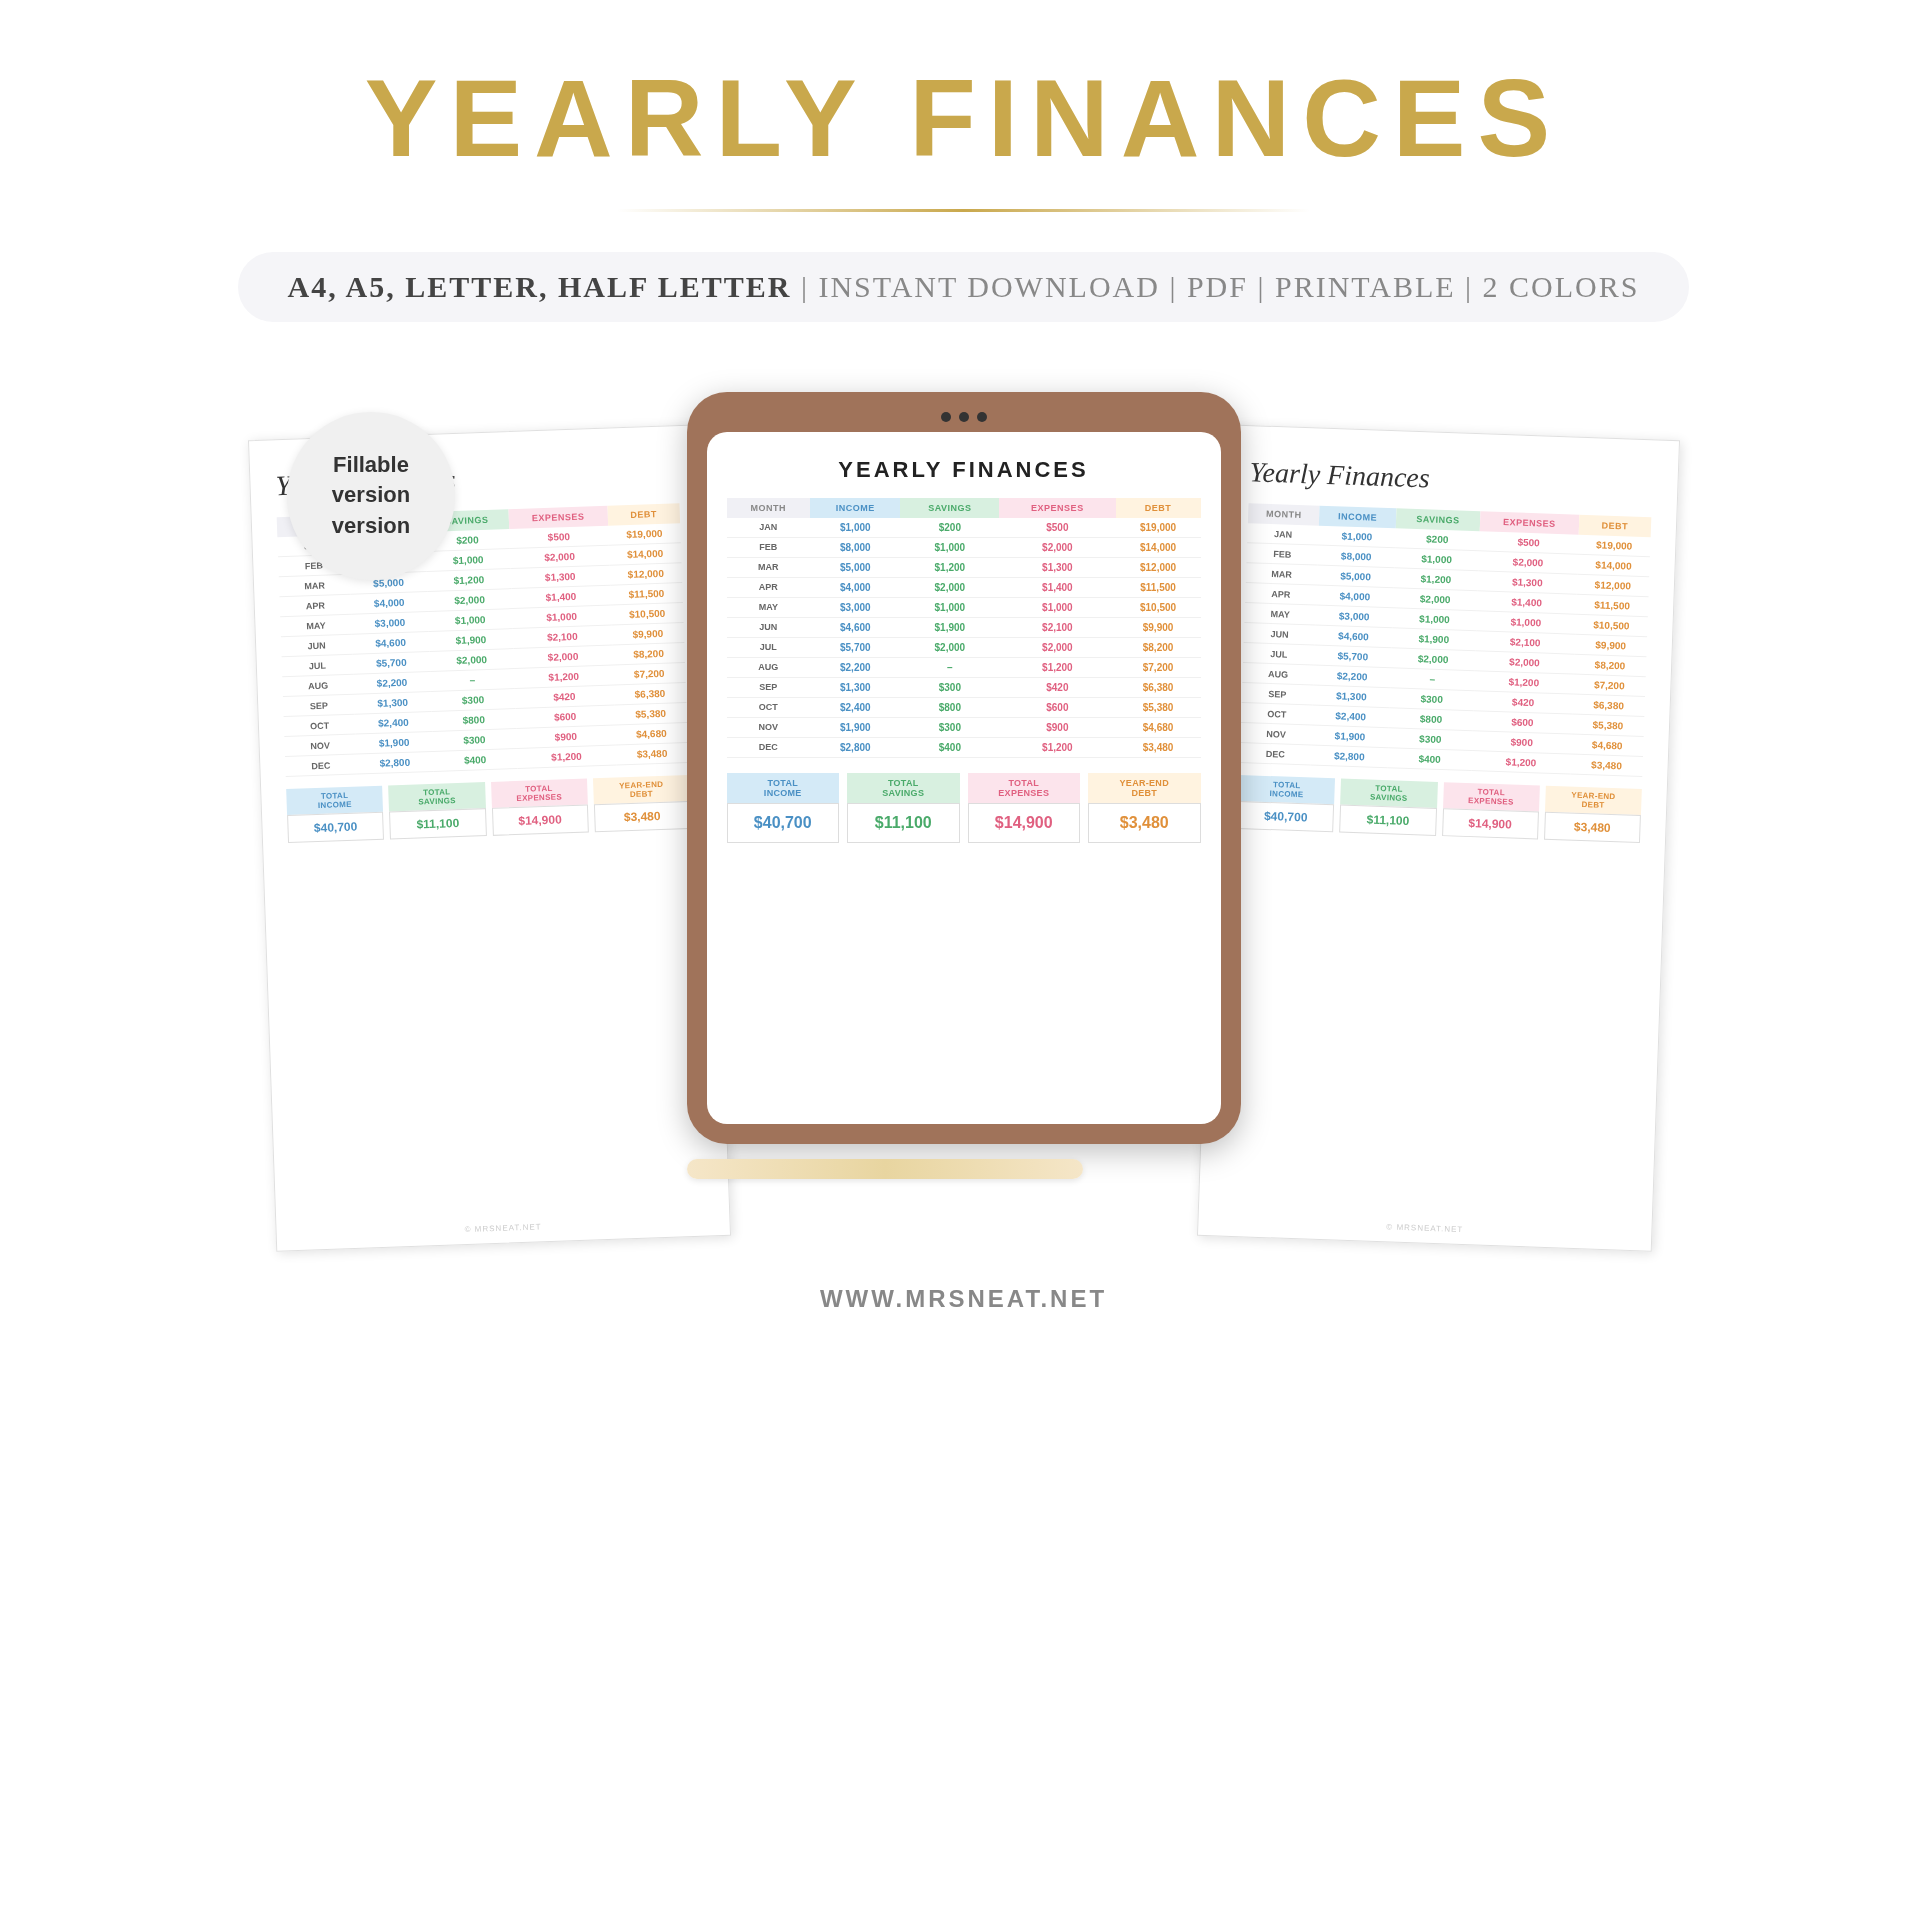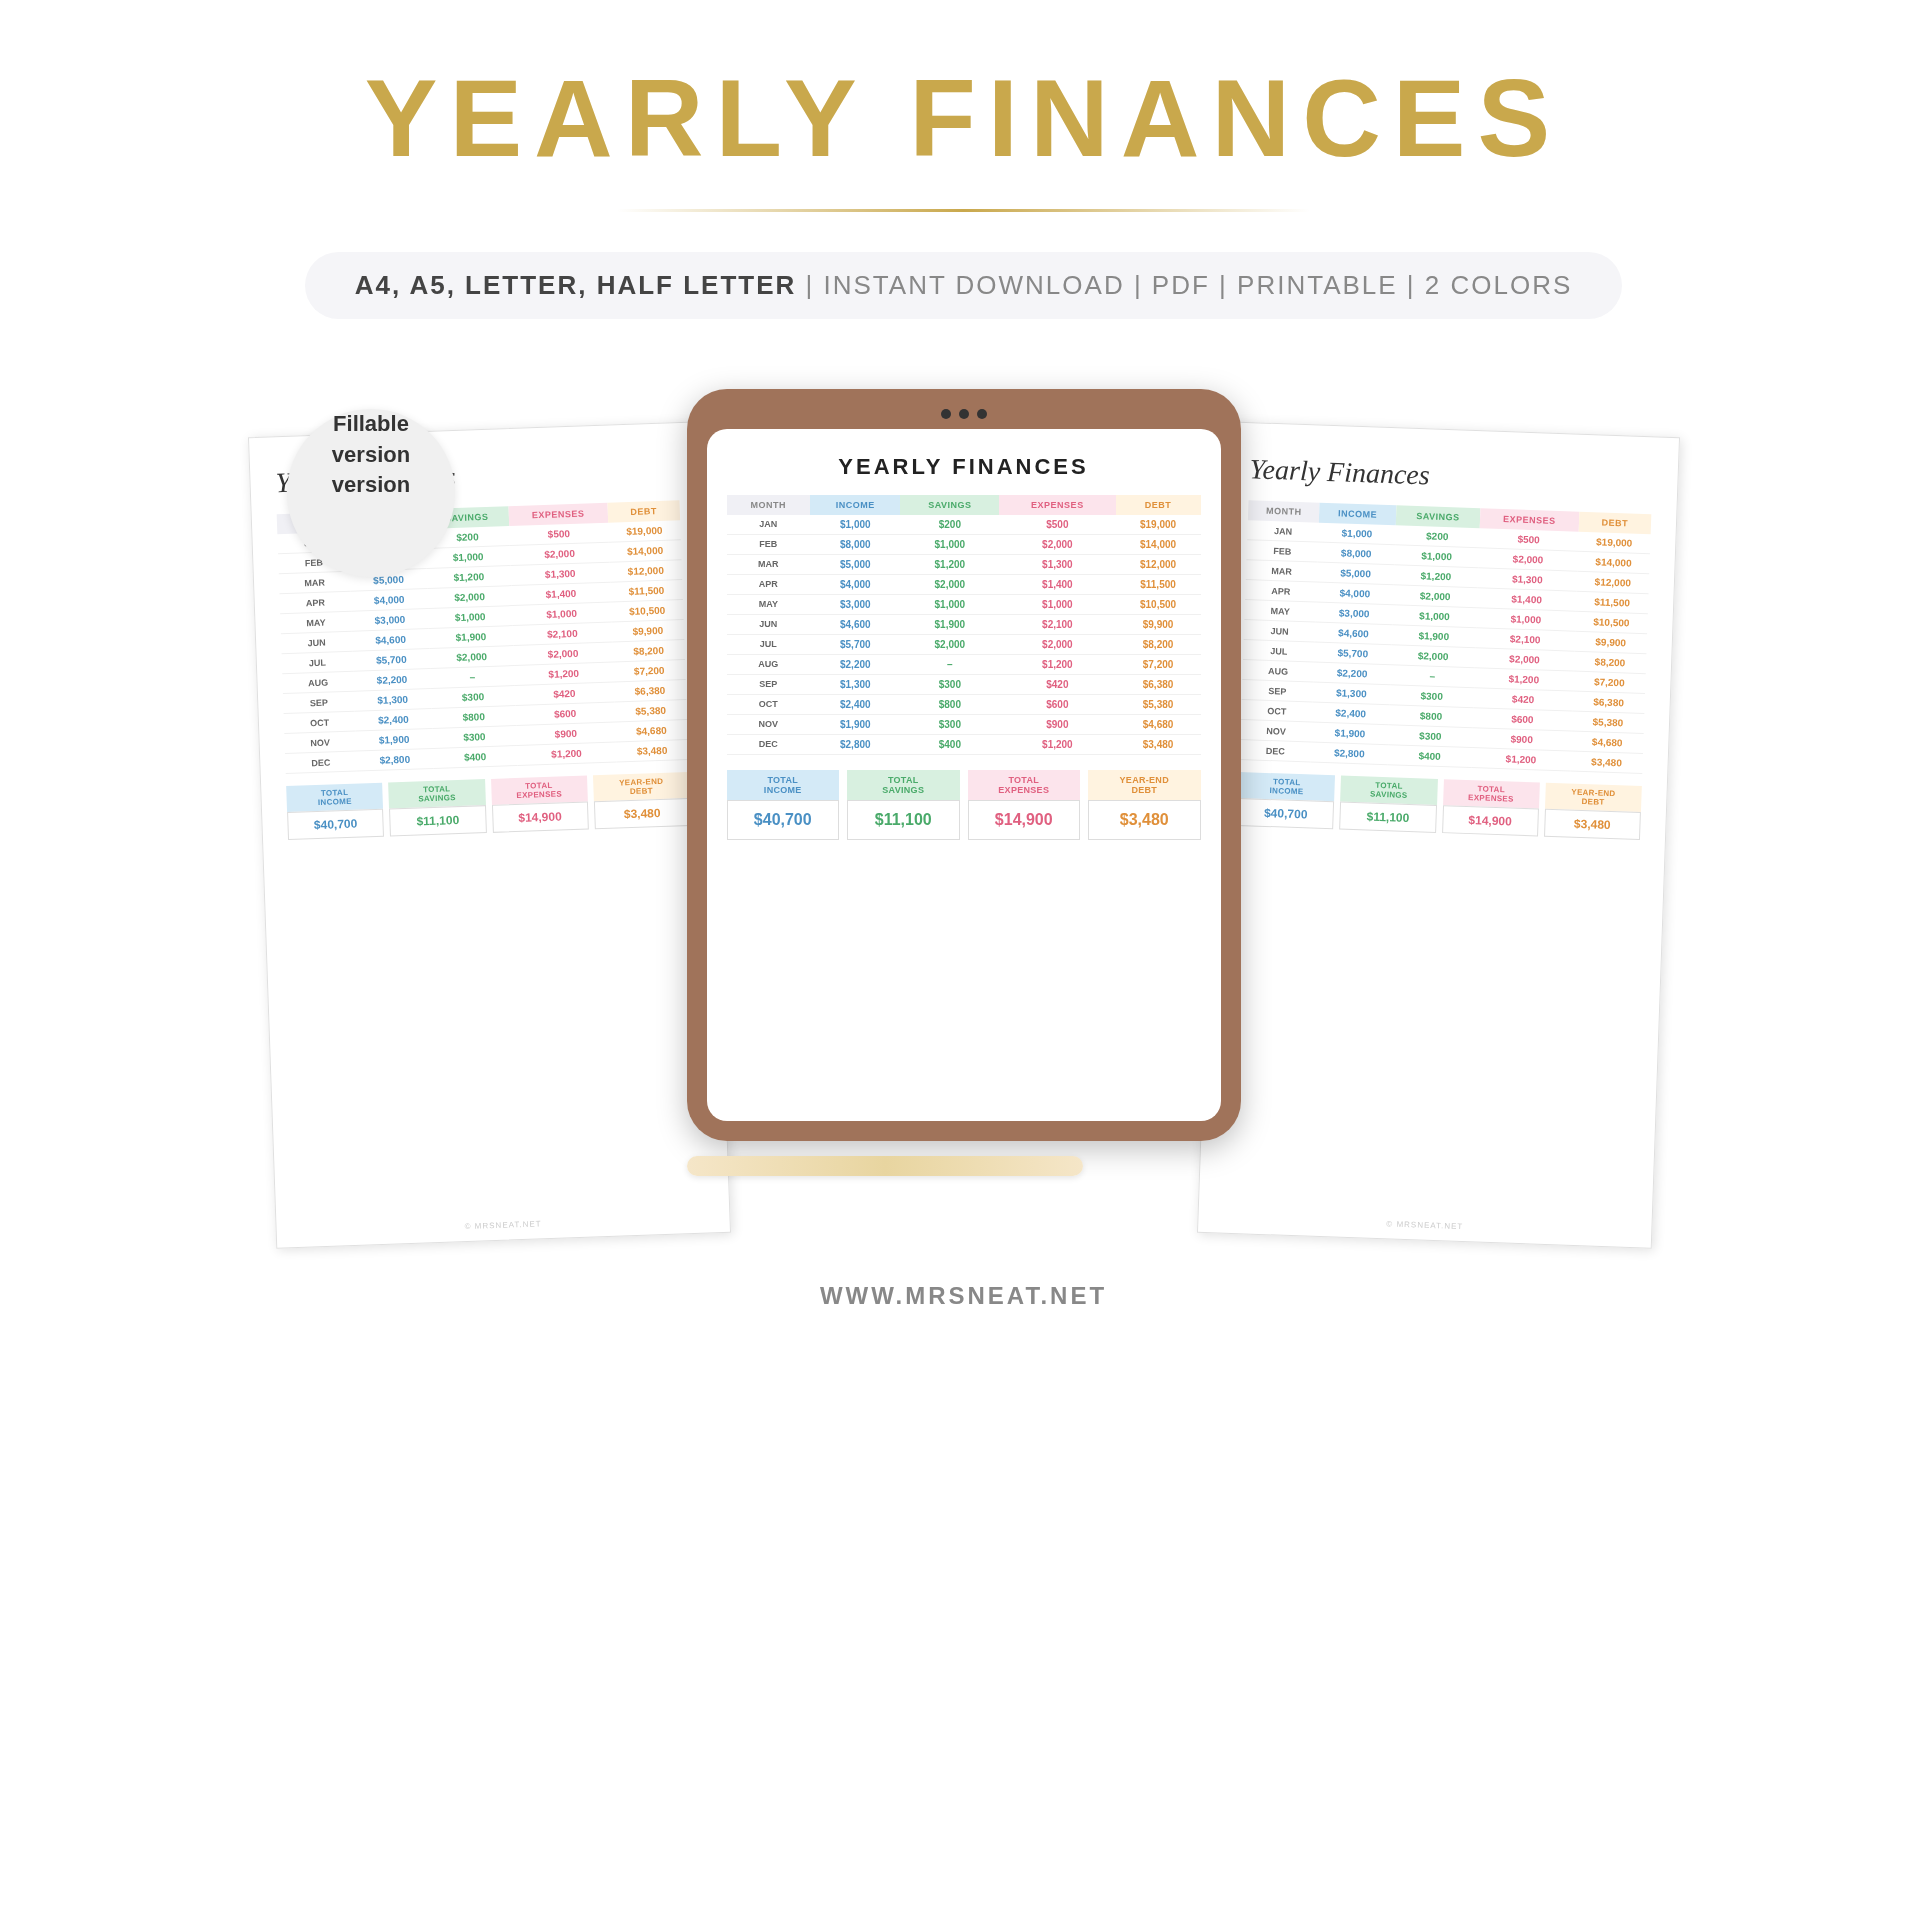--- a/index.html
+++ b/index.html
@@ -40,25 +40,26 @@
       width: 693px;
       height: 3px;
       background: linear-gradient(to right, transparent, #c9a84c, transparent);
       margin: 30px auto;
     }
     .subtitle-bar {
       background: #f5f5f8;
       border-radius: 50px;
       padding: 18px 50px;
       display: inline-block;
-      font-size: 26px;
+      font-size: 30px;
       font-weight: 700;
       color: #444;
       letter-spacing: 2px;
       margin: 10px 0 50px 0;
+      font-family: Liberation Serif, serif;
     }
     .subtitle-bar span.light {
       font-weight: 400;
       color: #888;
     }
 
     
     .main-content {
       display: flex;
       align-items: flex-start;
@@ -74,20 +75,21 @@
       position: absolute;
       left: 287px;
       top: 20px;
       width: 168px;
       height: 168px;
       background: #f0f0f0;
       border-radius: 50%;
       display: flex;
       flex-direction: column;
       align-items: center;
+      justify-content: center;
       z-index: 10;
       box-shadow: 0 2px 8px rgba(0,0,0,0.1);
       text-align: center;
       font-size: 22px;
       font-weight: 700;
       color: #333;
       line-height: 1.4;
     }
 
     

